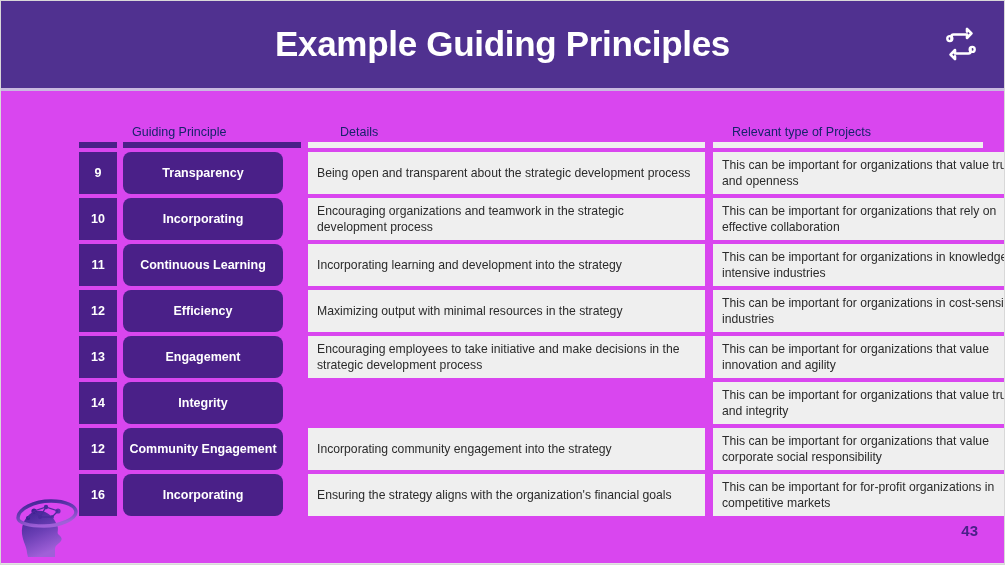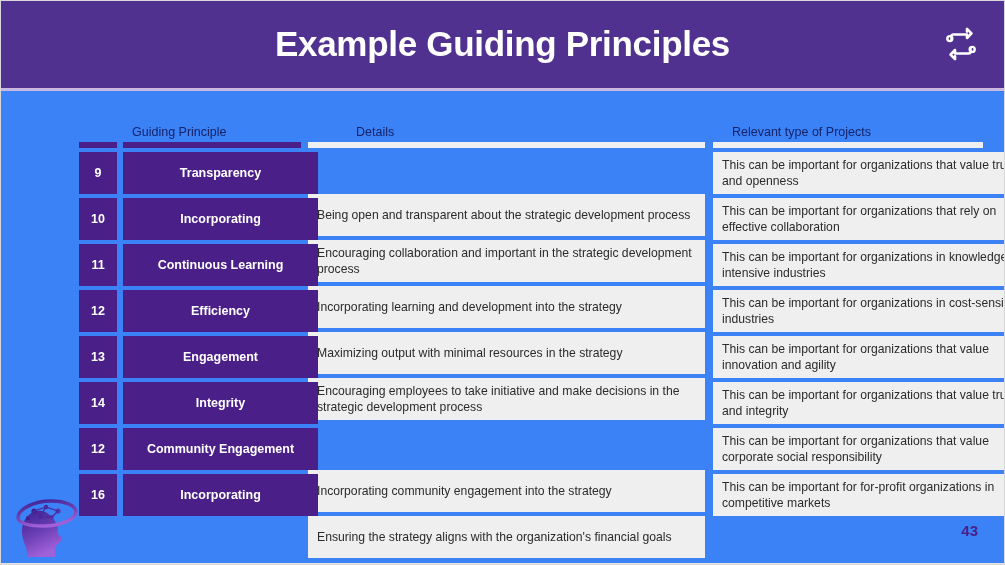--- a/index.html
+++ b/index.html
@@ -9,21 +9,21 @@
     height: 565px;
     overflow: hidden;
     background: #ffffff;
     font-family: "Liberation Sans", sans-serif;
   }
 
   .slide {
     position: relative;
     width: 1005px;
     height: 565px;
-    background: #3b82f6;
+    background: #d946ef;
   }
 
   
   .banner {
     position: absolute;
     left: 0; top: 0;
     width: 1005px;
     height: 88px;
     background: #503190;
   }
@@ -72,21 +72,21 @@
   }
   .col-head {
     position: absolute;
     bottom: 0;
     color: #16236a;
     font-size: 12.5px;
     font-weight: normal;
     white-space: nowrap;
   }
   .ch-principle { left: 53px; }
-  .ch-details   { left: 253px; padding-left: 24px; }
+  .ch-details   { left: 237px; padding-left: 24px; }
   .ch-projects  { left: 653px; text-align: right; }
 
   
   .accent-row {
     position: relative;
     height: 6px;
     margin-top: 3px;
   }
   .accent-num {
     position: absolute;
@@ -130,45 +130,45 @@
     font-size: 12.5px;
     font-weight: bold;
     display: flex;
     align-items: center;
     justify-content: center;
   }
 
   .cell-name {
     position: absolute;
     left: 44px; top: 0;
-    width: 195px; height: 42px;
+    width: 160px; height: 42px;
     background: #4A2088;
     color: #ffffff;
     font-size: 12.5px;
     font-weight: bold;
     display: flex;
     align-items: center;
     justify-content: center;
     text-align: right;
     padding: 0 6px;
     line-height: 1.2;
+    border-radius: 8px;
   }
 
   .cell-details {
     position: absolute;
     left: 229px; top: 0;
     width: 397px; height: 42px;
     background: #efefef;
     color: #2b2b2b;
     font-size: 12.2px;
     display: flex;
     align-items: center;
     padding: 0 9px;
     line-height: 1.33;
-    margin-top: 42px;
   }
 
   .cell-projects {
     position: absolute;
     left: 634px; top: 0;
     width: 324px; height: 42px;
     background: #efefef;
     color: #2b2b2b;
     font-size: 12.2px;
     display: flex;
@@ -244,21 +244,21 @@
     <div class="rows" id="rows-container">
         <div class="row">
           <div class="cell-num">9</div>
           <div class="cell-name">Transparency</div>
           <div class="cell-details">Being open and transparent about the strategic development process</div>
           <div class="cell-projects">This can be important for organizations that value trust and openness</div>
         </div>
         <div class="row">
           <div class="cell-num">10</div>
           <div class="cell-name">Incorporating</div>
-          <div class="cell-details">Encouraging collaboration and important in the strategic development process</div>
+          <div class="cell-details">Encouraging organizations and teamwork in the strategic development process</div>
           <div class="cell-projects">This can be important for organizations that rely on effective collaboration</div>
         </div>
         <div class="row">
           <div class="cell-num">11</div>
           <div class="cell-name">Continuous Learning</div>
           <div class="cell-details">Incorporating learning and development into the strategy</div>
           <div class="cell-projects">This can be important for organizations in knowledge-intensive industries</div>
         </div>
         <div class="row">
           <div class="cell-num">12</div>

